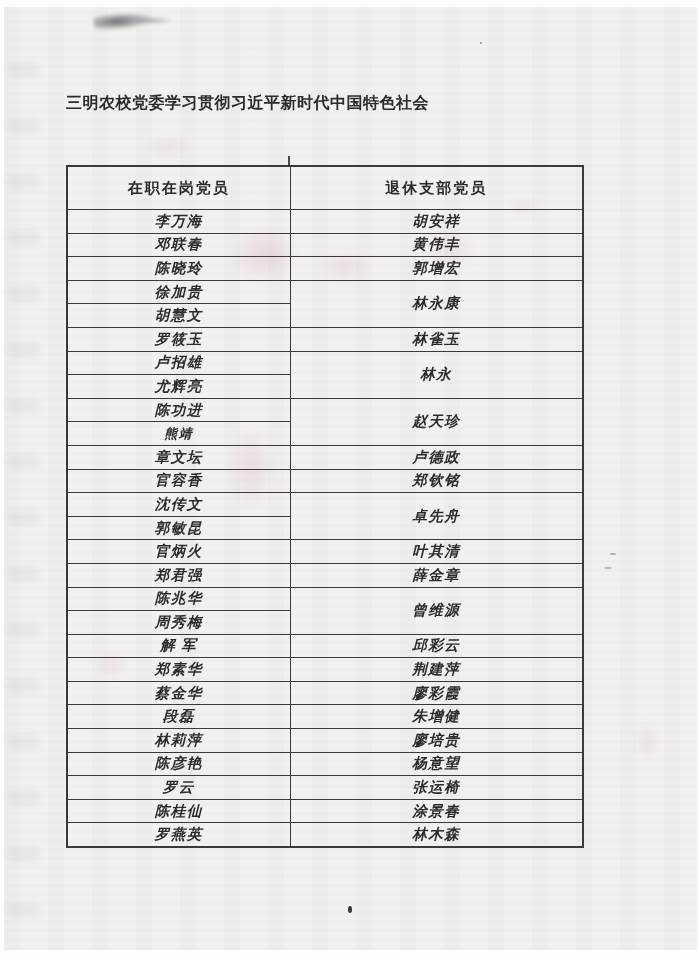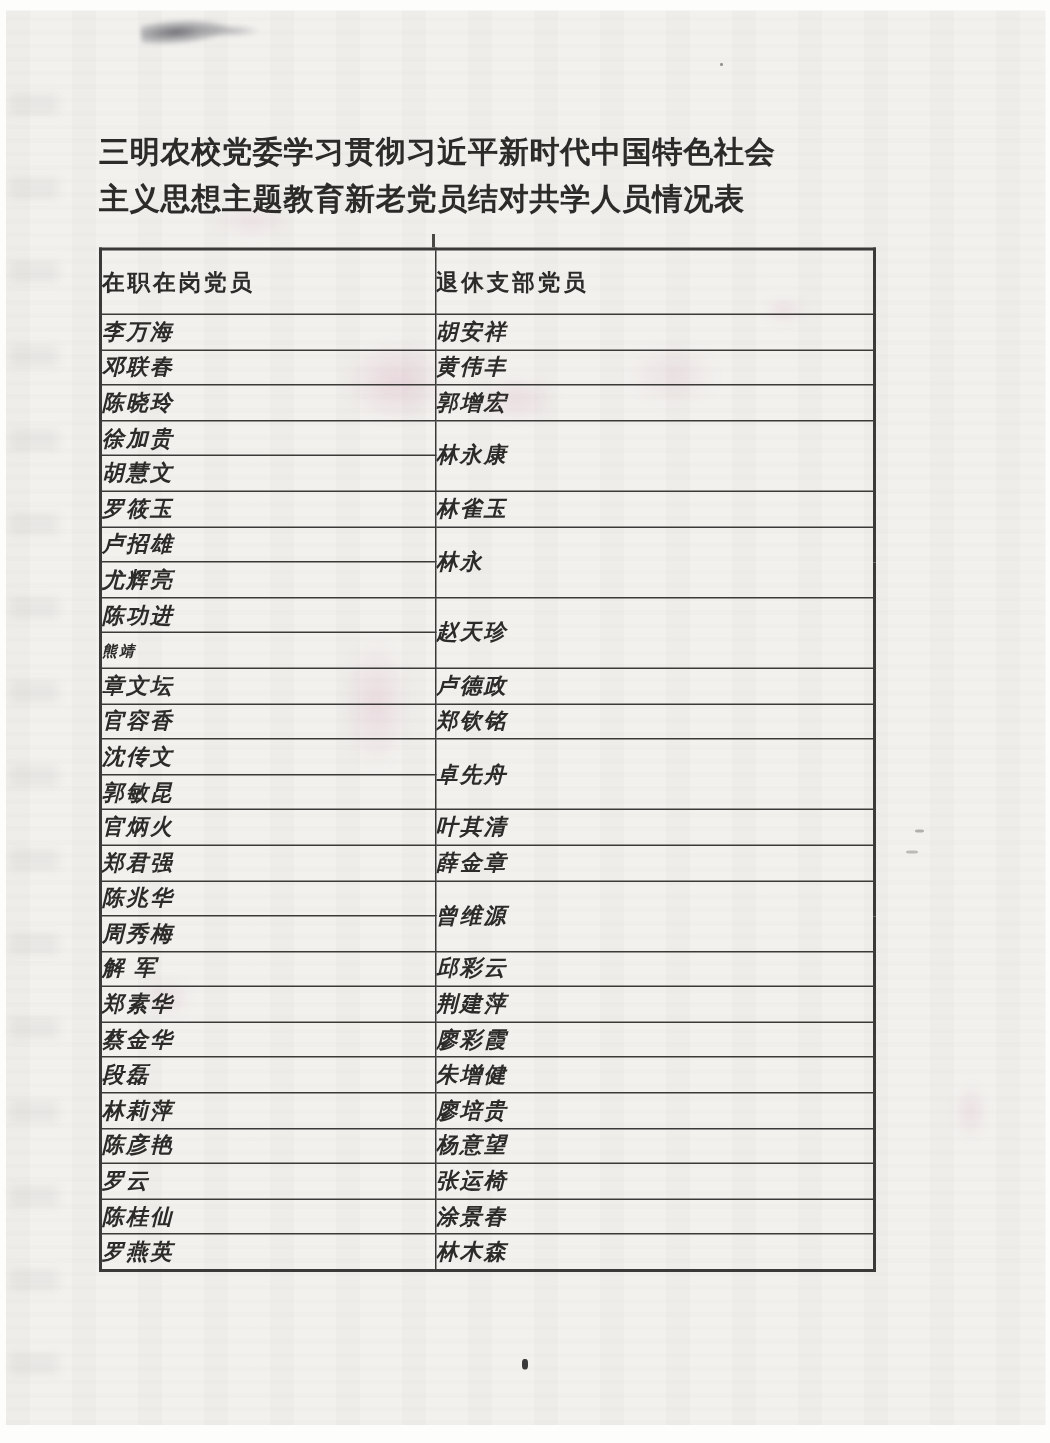--- a/index.html
+++ b/index.html
@@ -44,47 +44,47 @@
   .stain-7{left:138px;top:128px;width:52px;height:24px;background:radial-gradient(ellipse, rgba(192,106,146,0.13), rgba(0,0,0,0) 70%);}
   .stain-8{left:412px;top:222px;width:64px;height:42px;background:radial-gradient(ellipse, rgba(192,106,146,0.10), rgba(0,0,0,0) 70%);}
   .speck{position:absolute;background:#3a3a3a;border-radius:40%;}
   .speck-1{left:344px;top:899px;width:4px;height:7px;}
   .speck-2{left:476px;top:35px;width:2px;height:2px;opacity:.5;}
   .speck-3{left:606px;top:546px;width:6px;height:2px;opacity:.35;}
   .speck-4{left:600px;top:560px;width:8px;height:2px;opacity:.3;}
   
   .doc-title{
     position:absolute;left:62px;top:80px;width:540px;
-    font-size:20px;line-height:31px;font-weight:bold;
+    font-size:16px;line-height:31px;font-weight:bold;
     letter-spacing:0.5px;color:#2c2b29;
   }
   
   .member-table{
     position:absolute;left:62px;top:158px;
     border-collapse:collapse;table-layout:fixed;
     width:516px;
   }
   .member-table col.c-left{width:223px;}
   .member-table col.c-right{width:293px;}
   .member-table th,.member-table td{
     border:1.5px solid #3b3a38;
-    text-align:left;vertical-align:middle;
+    text-align:center;vertical-align:middle;
     color:#2c2b29;
     font-weight:600;
     padding:0;
     overflow:hidden;
   }
   .member-table th{
     height:42px;font-size:15px;letter-spacing:2px;font-weight:600;
   }
   .member-table td{
     height:22.6px;font-size:14.5px;letter-spacing:1.5px;font-style:italic;
   }
   .member-table{border:2px solid #3b3a38;}
-  .member-table tbody tr:nth-child(10) td:first-child{font-size:10px;}
+  .member-table tbody tr:nth-child(10) td:first-child{font-size:13px;}
   .divider-tick{
     position:absolute;left:284px;top:149px;width:1.5px;height:9px;
     background:#4a4946;
   }
 </style>
 </head>
 <body>
 
 <div class="paper">
   <div class="top-smudge"></div>
@@ -99,21 +99,20 @@
   <div class="stain stain-6"></div>
   <div class="stain stain-7"></div>
   <div class="stain stain-8"></div>
   <div class="speck speck-1"></div>
   <div class="speck speck-2"></div>
   <div class="speck speck-3"></div>
   <div class="speck speck-4"></div>
 
   <div class="doc-title">
     <div>三明农校党委学习贯彻习近平新时代中国特色社会</div>
-    <div>主义思想主题教育新老党员结对共学人员情况表</div>
   </div>
 
   <div class="divider-tick"></div>
 
   <table class="member-table">
     <colgroup>
         <col class="c-left">
         <col class="c-right">
       </colgroup>
     <thead>

